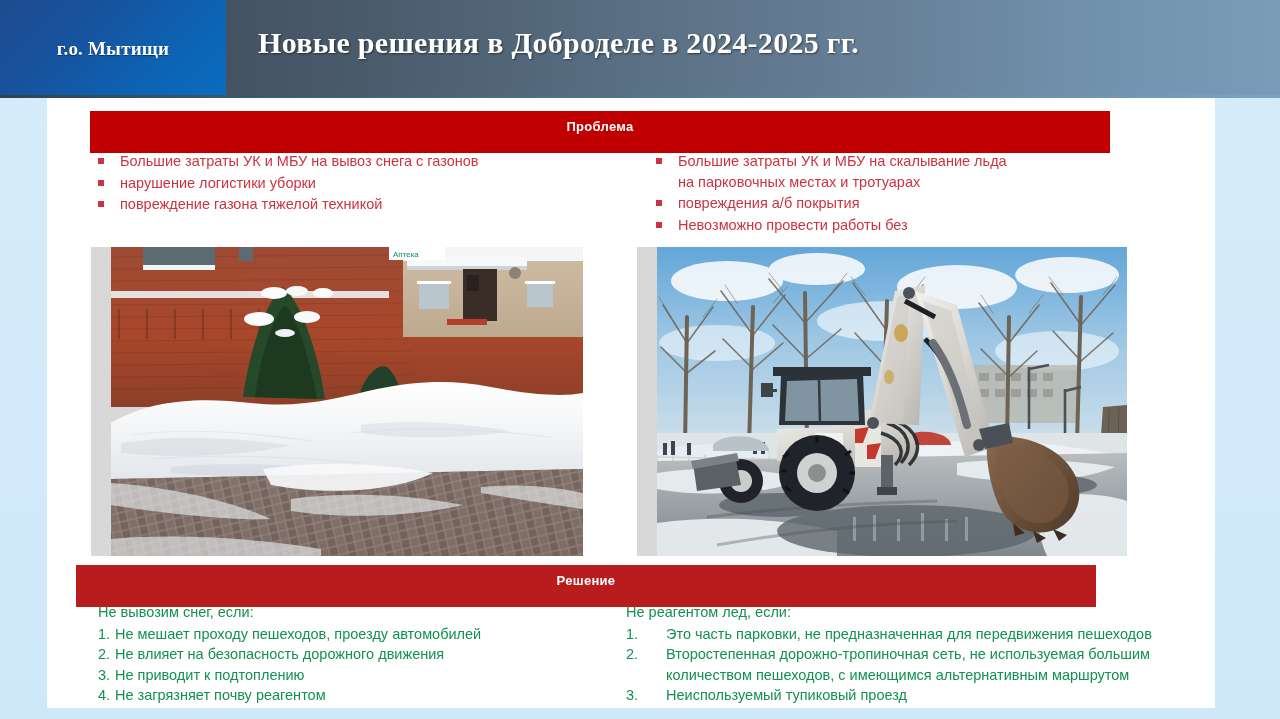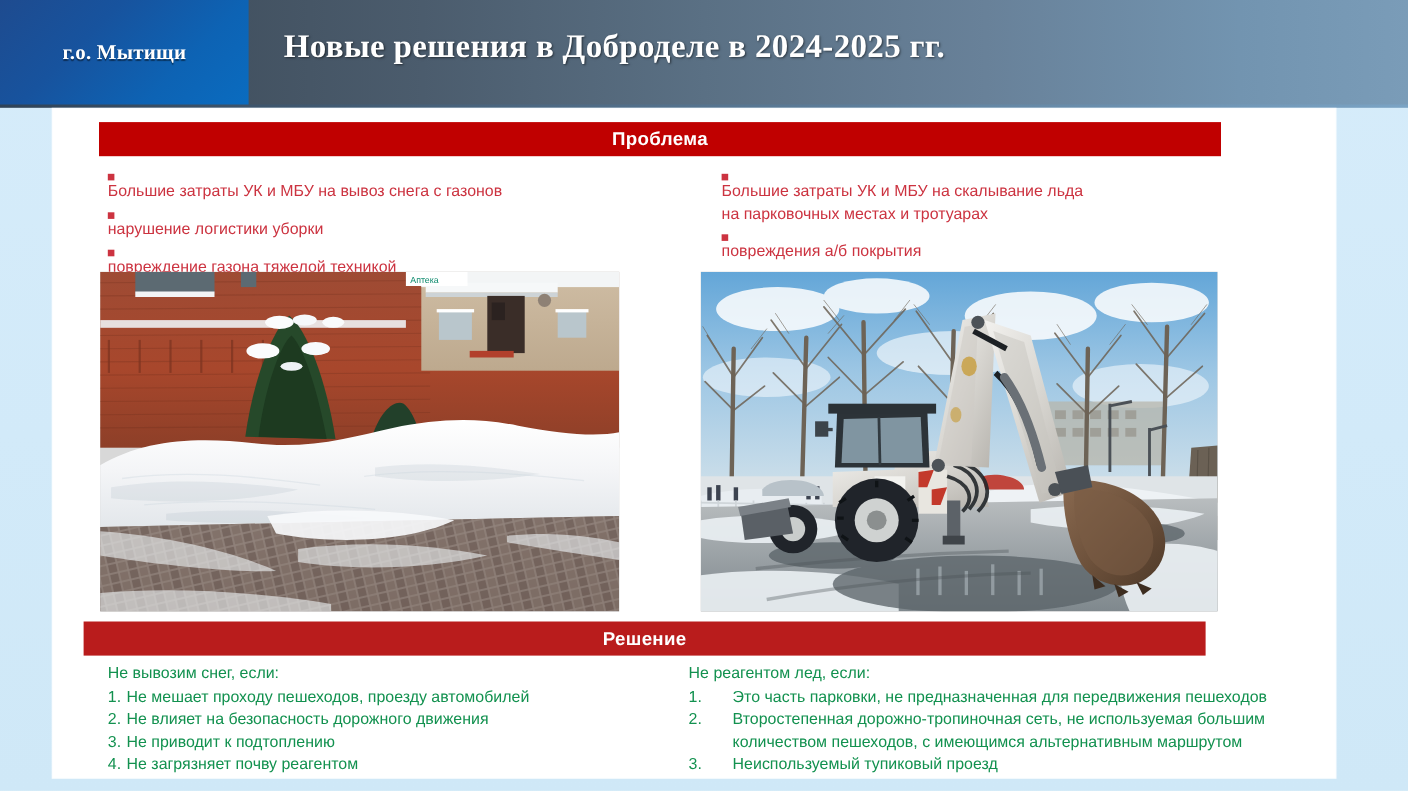--- a/index.html
+++ b/index.html
@@ -83,27 +83,27 @@
     top: 99px;
     width: 1166px;
     height: 608px;
     background: #ffffff;
     box-shadow: 0 0 0 1px rgba(255,255,255,0.9);
   }
 
   
   .section-bar {
     position: absolute;
-    height: 31px;
+    height: 42px;
     line-height: 31px;
     text-align: center;
     color: #ffffff;
     font-family: "Liberation Sans", sans-serif;
     font-weight: bold;
-    font-size: 17px;
+    font-size: 13px;
     letter-spacing: 0.3px;
   }
   #problem-bar {
     left: 42px;
     top: 12px;
     width: 1020px;
     background: #c00000;
   }
   #solution-bar {
     left: 28px;
@@ -120,21 +120,20 @@
     font-size: 14.5px;
     line-height: 20.5px;
   }
   #problem-col-left  { left: 50px;  width: 480px; }
   #problem-col-right { left: 608px; width: 470px; }
 
   .bullet-row {
     display: flex;
     align-items: flex-start;
     margin-bottom: 1px;
-    flex-direction: column;
   }
   .bullet-marker {
     flex: 0 0 auto;
     width: 22px;
     padding-top: 7px;
   }
   .bullet-marker i {
     display: block;
     width: 6px;
     height: 6px;
@@ -143,20 +142,21 @@
   .bullet-text {
     flex: 1 1 auto;
     white-space: pre-line;
   }
 
   
   .photo {
     position: absolute;
     overflow: hidden;
     background: #d8d8d8;
+    padding-left: 20px;
   }
   #photo-left {
     left: 43px;
     top: 148px;
     width: 472px;
     height: 309px;
   }
   #photo-right {
     left: 589px;
     top: 148px;

